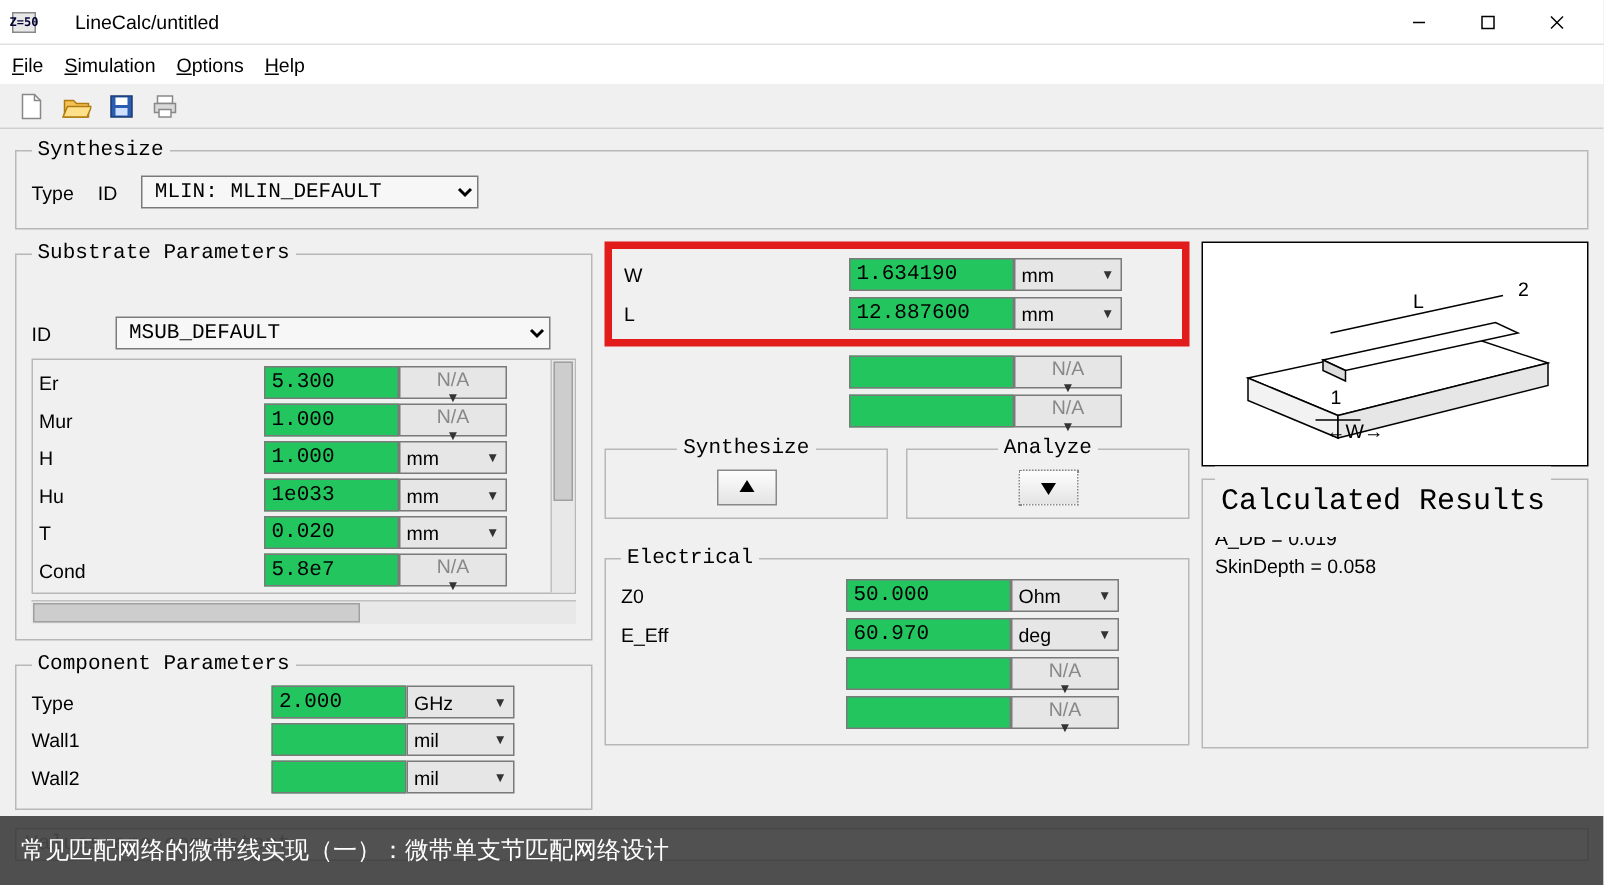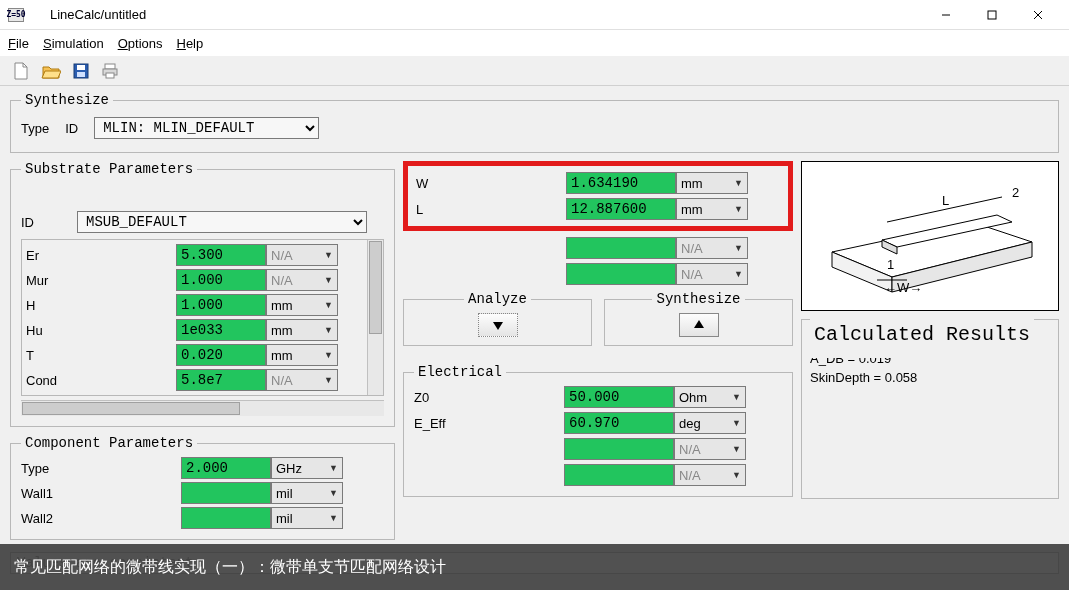--- a/index.html
+++ b/index.html
@@ -17,21 +17,21 @@
 .workspace { padding: 6px 10px 0 10px; }
 fieldset { border: 1px solid #b8b8b8; margin: 0 0 8px 0; padding: 6px 10px 10px 10px; background: #f0f0f0; }
 fieldset > legend { padding: 0 4px; font-family: "Courier New", monospace; font-size: 14px; color: #000; }
 .mono { font-family: "Courier New", monospace; font-size: 14px; }
 .row { display: flex; align-items: center; gap: 16px; margin: 3px 0; }
 .lbl { display: inline-block; }
 select, input[type=text] { border: 1px solid #7a7a7a; background: #22c55e; height: 22px; padding: 1px 4px; font-family: "Courier New", monospace; font-size: 14px; }
 select { background: #f7f7f7; }
 .unitsel { width: 72px; background:#e6e6e6; border:1px solid #7a7a7a; height:22px; display:flex; align-items:center; justify-content:space-between; padding:0 4px; font-family:"Courier New",monospace; font-size:14px; }
 .unitsel .arrow { font-size:9px; color:#333; }
-.unitsel.na { color:#888; }
+.unitsel.na { color:#888;flex-direction:column; }
 .disabled-input { background:#f0f0f0; color:#888; }
 .cols { display:flex; gap:8px; align-items:flex-start; }
 .leftcol { width: 385px; }
 .midcol { width: 390px; }
 .rightcol { flex:1; }
 .subparams .pgrid { display:grid; grid-template-columns: 150px 90px 75px; row-gap:3px; align-items:center; }
 .compparams .pgrid { display:grid; grid-template-columns: 160px 90px 75px; row-gap:3px; align-items:center; }
 .scrollframe { border:1px solid #b8b8b8; position:relative; padding:4px 16px 4px 4px; }
 .vscroll { position:absolute; right:0; top:0; bottom:0; width:16px; background:#e8e8e8; border-left:1px solid #c0c0c0;}
 .vscroll .thumb { position:absolute; left:1px; right:1px; top:1px; height:60%; background:#cdcdcd; border:1px solid #a0a0a0;}
@@ -239,32 +239,32 @@
         <span></span>
         <input type="text" class="disabled-input" disabled="" style="">
         <div class="unitsel na">
             <span>N/A</span>
             <span class="arrow">▼</span>
           </div>
       </div>
 
       <div class="syn-ana">
         <fieldset>
+          <legend>Synthesize</legend>
+          <div class="arrowbtn">
+              <svg width="14" height="14">
+                <path d="M7 2 L12 10 H2 Z" fill="#000"></path>
+              </svg>
+            </div>
+        </fieldset>
+        <fieldset>
           <legend>Analyze</legend>
           <div class="arrowbtn" style="border-style:dotted">
               <svg width="14" height="14">
                 <path d="M7 12 L12 4 H2 Z" fill="#000"></path>
-              </svg>
-            </div>
-        </fieldset>
-        <fieldset>
-          <legend>Synthesize</legend>
-          <div class="arrowbtn">
-              <svg width="14" height="14">
-                <path d="M7 2 L12 10 H2 Z" fill="#000"></path>
               </svg>
             </div>
         </fieldset>
       </div>
 
       <fieldset>
         <legend>Electrical</legend>
         <div class="pgrid2 mono">
           <span>Z0</span>
           <input type="text" value="50.000" style="">

